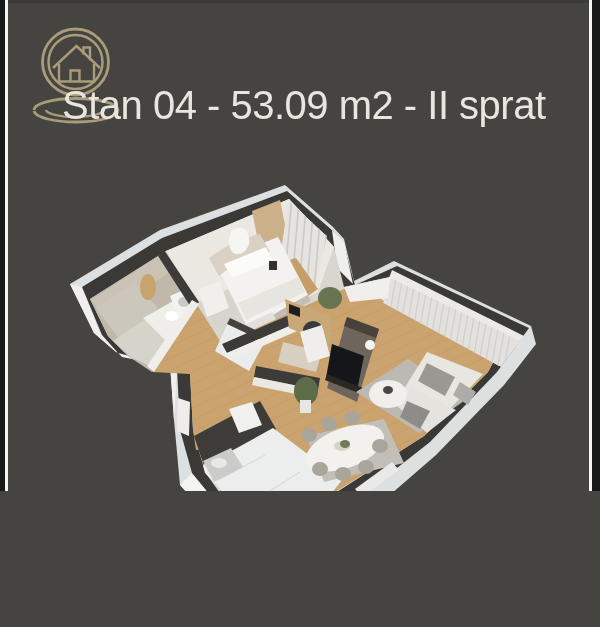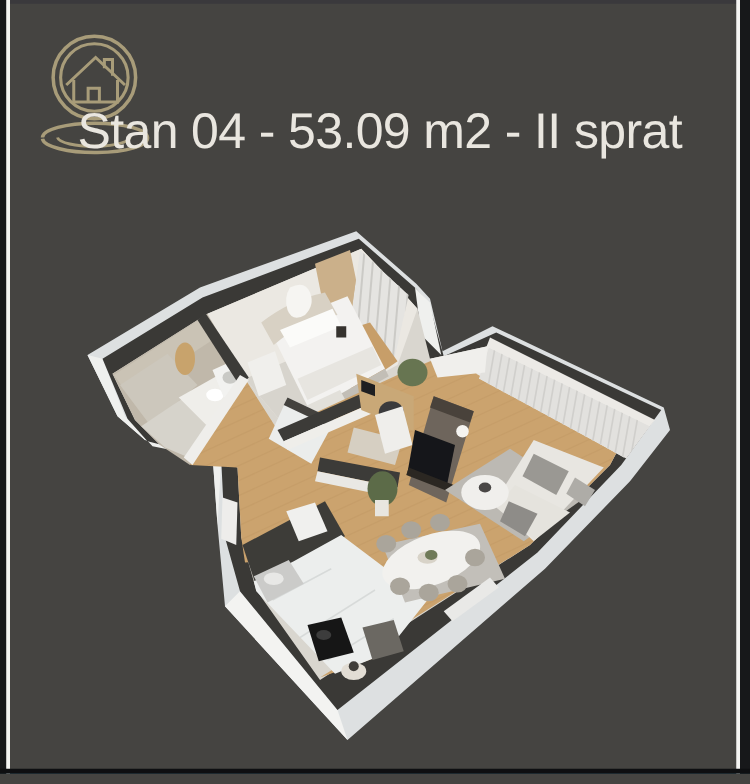--- a/index.html
+++ b/index.html
@@ -1,16 +1,16 @@
 <!DOCTYPE html>
 <html><head>
 <meta charset="utf-8">
 <style>
   html,body{margin:0;padding:0;background:#454441;}
-  #stage{position:relative;width:600px;height:619px;overflow:hidden;background:#0369a1;
+  #stage{position:relative;width:600px;height:491px;overflow:hidden;background:#eab308;
          font-family:"Liberation Sans", sans-serif;text-align:center;}
 </style>
 </head>
 <body>
 <div id="stage">
 <svg width="600" height="627" viewBox="0 0 600 627">
   <defs>
     <clipPath id="woodclip">
       <polygon points="152,372 196,303 222,344 318,300 344,289 390,279 508,334 488,372 424,436 256,542 312,522 263,441 234,447 196,450 193,430 190,374"></polygon>
     </clipPath>

